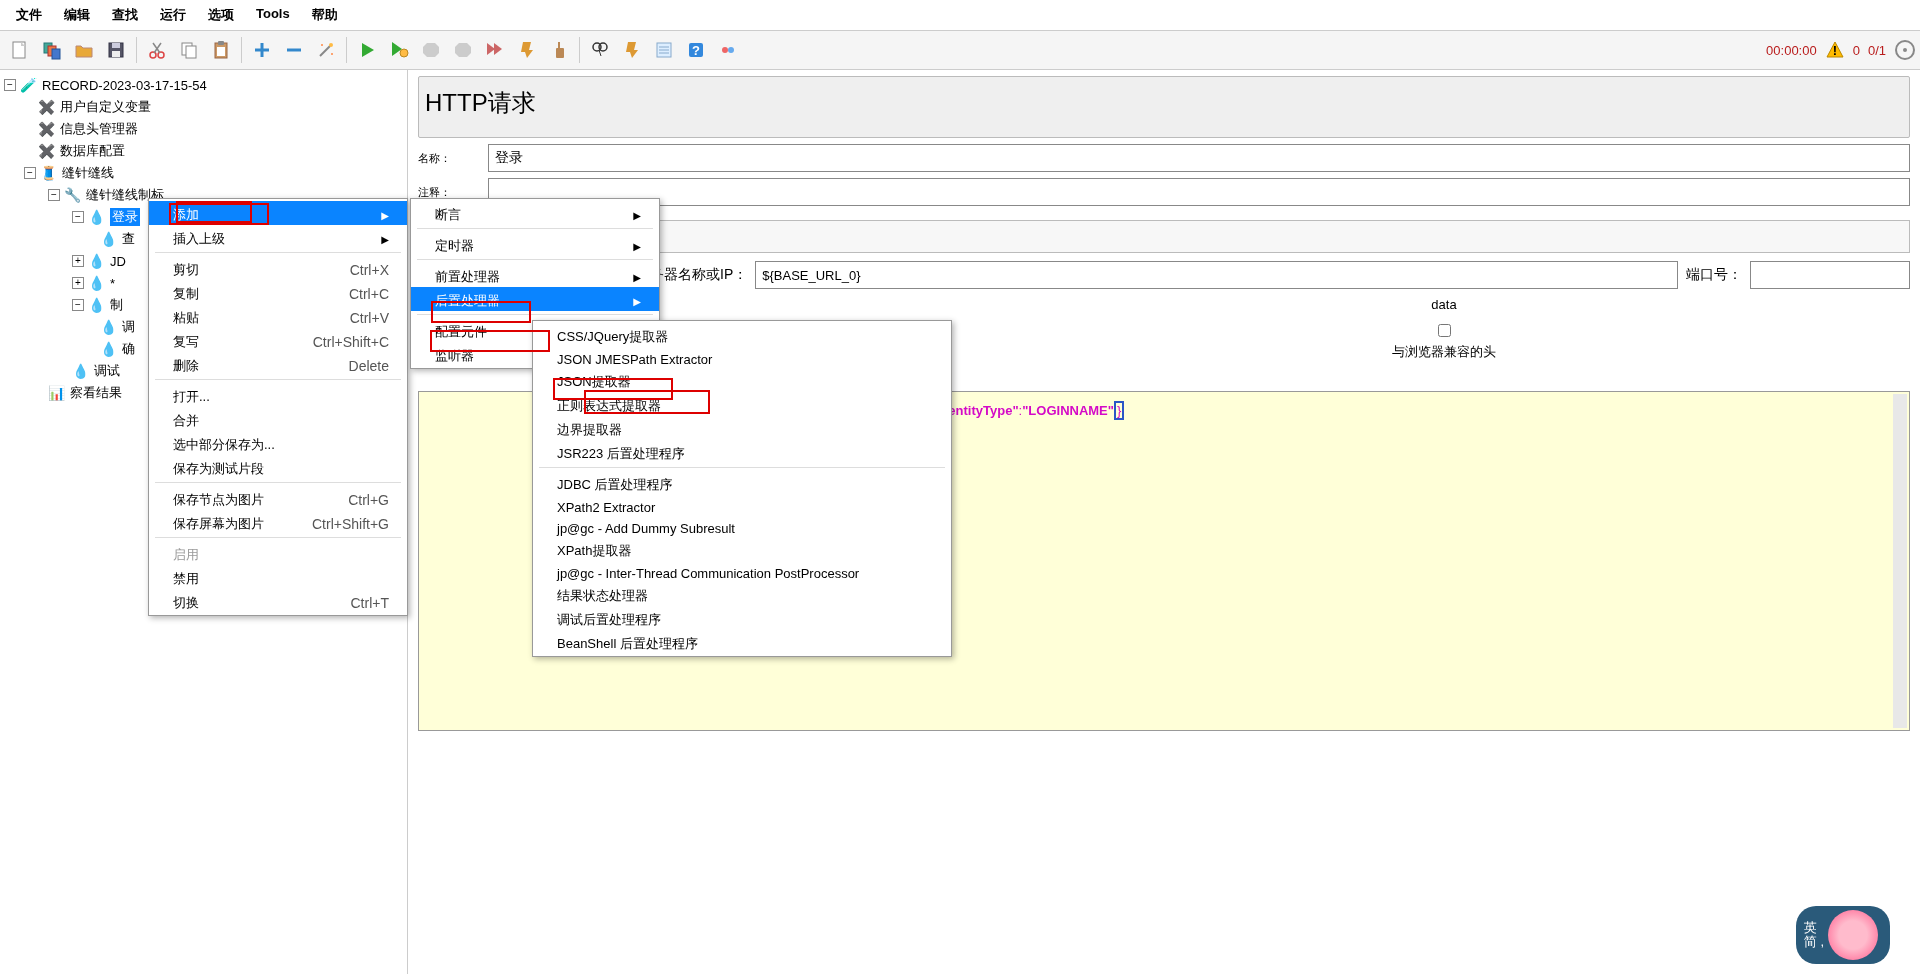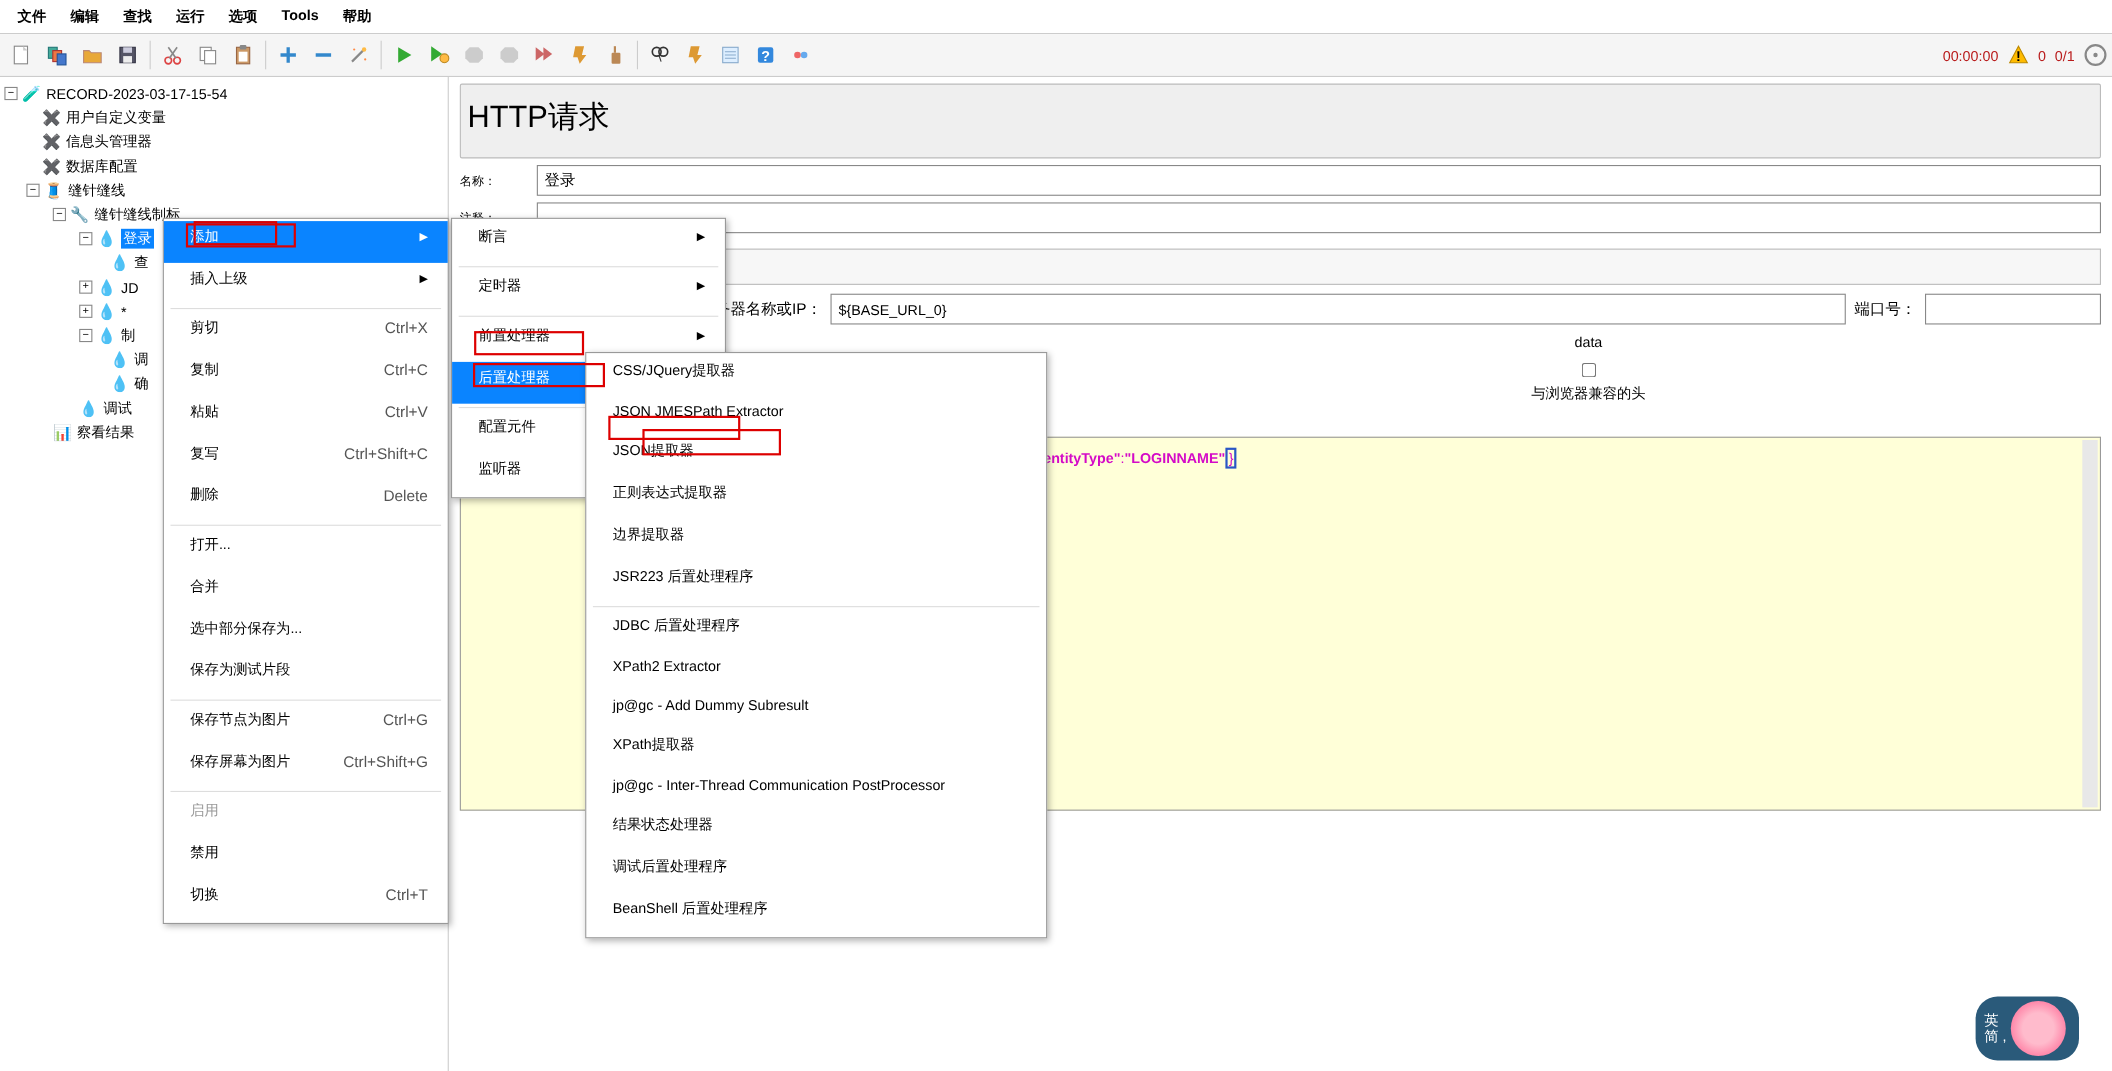--- a/index.html
+++ b/index.html
@@ -13,35 +13,35 @@
 .toolbar .status { display: flex; align-items: center; gap: 8px; color: #b91c1c; }
 .main { display: flex; height: calc(100% - 70px); }
 .tree-panel { width: 408px; border-right: 1px solid #ccc; overflow: auto; padding: 4px 0 0 4px; position: relative; }
 .tree-row { display: flex; align-items: center; height: 22px; gap: 4px; white-space: nowrap; }
 .tree-toggle { width: 12px; height: 12px; border: 1px solid #888; display: flex; align-items: center; justify-content: center; font-size: 10px; line-height: 1; background: #fff; }
 .tree-spacer { display: inline-block; }
 .tree-icon { width: 18px; height: 18px; display: flex; align-items: center; justify-content: center; font-size: 14px; }
 .tree-label { color: #000; }
 .tree-sel { background: #0a84ff; color: #fff; padding: 0 2px; }
 .right-panel { flex: 1; padding: 6px 10px; overflow: hidden; }
-.panel-title { font-size: 28px; padding: 10px 6px 18px; border: 1px solid #bbb; border-radius: 2px; margin-bottom: 4px; background: #efefef; }
+.panel-title { font-size: 24px; padding: 10px 6px 18px; border: 1px solid #bbb; border-radius: 2px; margin-bottom: 4px; background: #efefef; }
 .field-row { display: flex; align-items: center; margin: 6px 0; gap: 10px; }
 .field-label { width: 60px; text-align: left; font-size: 11px; }
 .field-input { flex: 1; height: 28px; border: 1px solid #888; padding: 0 6px; font-size: 14px; }
 .sub-row { display: flex; align-items: center; gap: 8px; margin: 8px 0; }
 .sub-label { font-size: 14px; }
 .sub-input { height: 28px; border: 1px solid #888; padding: 0 6px; }
 .checkbox-row { display: flex; align-items: center; gap: 6px; font-size: 14px; flex-direction: column; }
 .code-area { background: #ffffd8; border: 1px solid #999; height: 340px; padding: 8px; font-family: Consolas, monospace; font-size: 16px; position: relative; }
 .code-key { color: #d40ac7; font-weight: bold; }
 .code-brace { color: #d40ac7; }
 .code-cursor { border: 2px solid #2a56c6; padding: 0 1px; }
 .scrollbar-v { position: absolute; right: 2px; top: 2px; bottom: 2px; width: 14px; background: #e8e8e8; }
 .context-menu { position: absolute; background: #fff; border: 1px solid #999; box-shadow: 2px 2px 6px rgba(0,0,0,0.3); z-index: 100; min-width: 250px; padding: 2px 0; }
-.cm-item { display: flex; align-items: center; justify-content: space-between; padding: 5px 18px 15px 24px; font-size: 15px; cursor: default; }
+.cm-item { display: flex; align-items: center; justify-content: space-between; padding: 5px 18px 1px 24px; font-size: 15px; cursor: default; }
 .cm-item.hl { background: #0a84ff; color: #fff; }
 .cm-item .arrow { font-size: 10px; }
 .cm-item.disabled { color: #999; }
 .cm-sep { height: 1px; background: #ddd; margin: 3px 6px; }
 .cm-shortcut { color: #555; font-size: 14px; }
 .red-box { border: 2px solid #d00; position: absolute; pointer-events: none; }
 .ime-badge { position: absolute; right: 30px; bottom: 10px; display: flex; align-items: center; gap: 4px; background: #2a5a7a; color: #fff; border-radius: 20px; padding: 4px 12px 4px 8px; font-size: 20px; }
 .ime-flower { width: 50px; height: 50px; background: radial-gradient(circle, #fbc 40%, #f8a 70%); border-radius: 50%; }
 svg { display: block; }
 </style>

